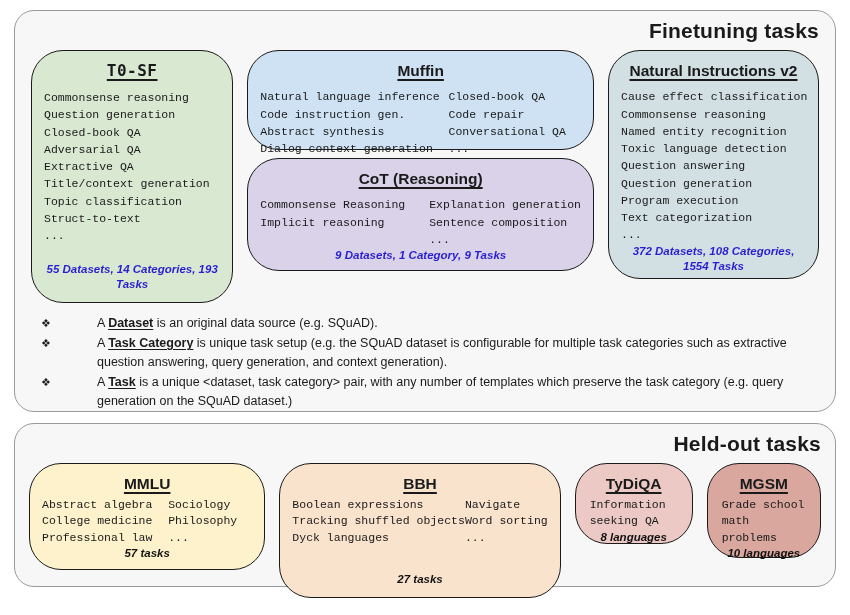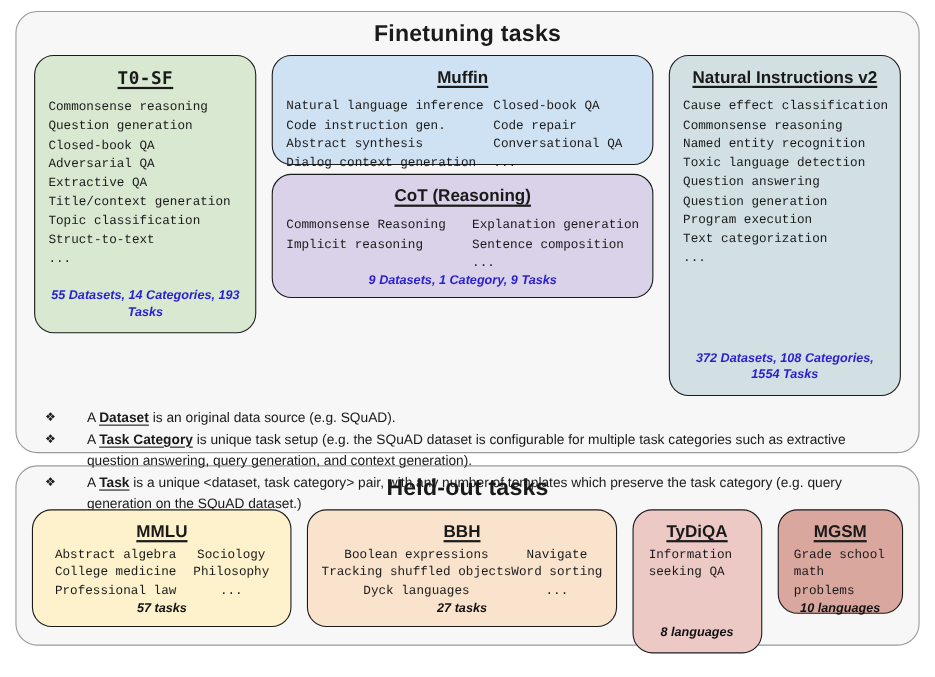--- a/index.html
+++ b/index.html
@@ -11,31 +11,31 @@
   }
   .container {
     background: var(--container_bg, #f7f7f7);
     border: 1.5px solid var(--container_border, #9a9a9a);
     border-radius: 20px;
     width: 822px;
   }
   .container.finetuning { height: 402px; padding: 8px 16px 10px 16px; }
   .container.heldout  { height: 164px; margin-top: 11px; padding: 8px 14px 12px 14px; }
   .section-title {
-    text-align: center;
+    text-align: right;
     font-size: 21px;
     font-weight: bold;
     letter-spacing: 0.2px;
     margin-bottom: 7px;
   }
   .boxes-row { display: flex; gap: 14px; align-items: stretch; }
   .box {
     background: #eee;
     border: 1.4px solid var(--box_border, #1b1b1b);
-    border-radius: 18px;
+    border-radius: 32px;
     padding: 8px 12px 9px 12px;
     display: flex;
     flex-direction: column;
   }
   .box-title {
     text-align: center;
     font-size: 15.5px;
     font-weight: bold;
     text-decoration: underline;
     text-underline-offset: 3px;
@@ -55,39 +55,39 @@
     line-height: 1.35;
   }
   .stats.blue { color: var(--stats_blue, #2a1fd0); }
   .stats.dark { color: #111111; }
 
   
   .box.t0sf  { width: 205px; height: 253px; background: var(--t0sf_bg); }
   .mid-col   { width: 352px; display: flex; flex-direction: column; gap: 8px; }
   .box.muffin{ height: 100px; background: var(--muffin_bg); }
   .box.cot   { height: 113px; background: var(--cot_bg); }
-  .box.niv2  { width: 211px; height: 310px; background: var(--niv2_bg); }
+  .box.niv2  { width: 211px; height: 229px; background: var(--niv2_bg); }
   .box.muffin .cols > :first-child { flex: 1.42; }
   .box.muffin .cols > :last-child  { flex: 1; }
   .box.cot .cols > :first-child { flex: 1.15; }
   .box.cot .cols > :last-child  { flex: 1; }
 
   .notes { list-style: none; margin: 11px 6px 0 10px; }
   .notes li { display: flex; font-size: 12.5px; line-height: 1.52; margin-bottom: 1px; }
   .note-bullet { width: 14px; margin-right: 24px; font-size: 11px; padding-top: 1px; }
-  .note-text { flex: 1; }
+  .note-text { flex: 1; margin-left: 18px; }
   .note-term { font-weight: bold; text-decoration: underline; text-underline-offset: 2px; }
 
   
   .box.mmlu   { flex: 2.38; background: var(--mmlu_bg); height: 107px; }
-  .box.bbh    { flex: 2.42; background: var(--bbh_bg); height: 107px; }
-  .box.tydiqa { flex: 1.04; background: var(--tydiqa_bg); height: 131px; }
+  .box.bbh    { flex: 2.42; background: var(--bbh_bg); height: 135px; }
+  .box.tydiqa { flex: 1.04; background: var(--tydiqa_bg); height: 81px; }
   .box.mgsm   { flex: 1.00; background: var(--mgsm_bg); height: 95px; }
   .container.heldout .box-title { margin-bottom: 4px; }
-  .container.heldout .task-item { line-height: 1.4; text-align: center; }
+  .container.heldout .task-item { line-height: 1.4; }
   .box.mmlu .cols > :first-child { flex: 1.5; }
   .box.mmlu .cols > :last-child  { flex: 1; }
   .box.bbh .cols > :first-child { flex: 1.7; }
   .box.bbh .cols > :last-child  { flex: 1; }
   .small-body { font-size: 11.5px; line-height: 1.4; padding-left: 2px; font-family: Liberation Mono, monospace; }
 </style>
 </head>
 <body>
 
 <section class="container finetuning">

